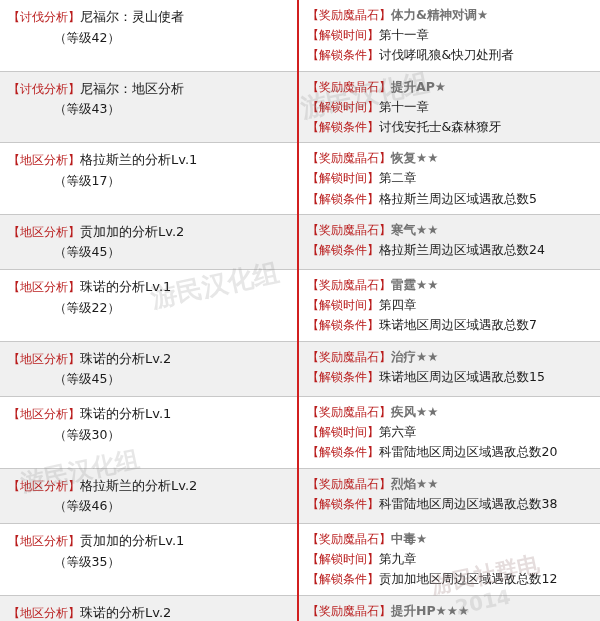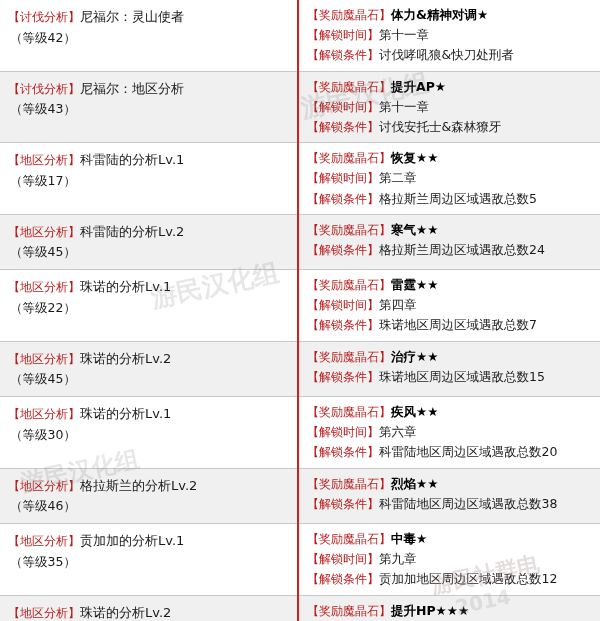--- a/index.html
+++ b/index.html
@@ -51,31 +51,32 @@
     font-size: 12px;
     color: #b91c1c;
   }
   .title {
     font-size: 13px;
   }
   .lvl {
     display: block;
     font-size: 12.5px;
     padding-left: 2px;
+    margin-left: 44px;
   }
   .rowline {
     display: block;
     white-space: nowrap;
     overflow: hidden;
   }
   .reward {
     font-weight: bold;
   }
   .red {
-    color: #000000;
+    color: #737373;
   }
   
   .wm {
     position: absolute;
     pointer-events: none;
     color: rgba(120,120,120,0.18);
     font-weight: bold;
     white-space: nowrap;
     user-select: none;
   }
@@ -107,32 +108,32 @@
           <span class="lvl">（等级43）</span>
         </td>
         <td class="right">
           <span class="rowline"><span class="tag">【奖励魔晶石】</span><span class="reward red">提升AP★</span></span>
           <span class="rowline"><span class="tag">【解锁时间】</span><span>第十一章</span></span>
           <span class="rowline"><span class="tag">【解锁条件】</span><span>讨伐安托士&amp;森林獠牙</span></span>
         </td>
       </tr>
       <tr class="plain">
         <td class="left">
-          <span class="rowline"><span class="tag">【地区分析】</span><span class="title">科雷陆的分析Lv.1</span></span>
+          <span class="rowline"><span class="tag">【地区分析】</span><span class="title">格拉斯兰的分析Lv.1</span></span>
           <span class="lvl">（等级17）</span>
         </td>
         <td class="right">
           <span class="rowline"><span class="tag">【奖励魔晶石】</span><span class="reward red">恢复★★</span></span>
           <span class="rowline"><span class="tag">【解锁时间】</span><span>第二章</span></span>
           <span class="rowline"><span class="tag">【解锁条件】</span><span>格拉斯兰周边区域遇敌总数5</span></span>
         </td>
       </tr>
       <tr class="alt">
         <td class="left">
-          <span class="rowline"><span class="tag">【地区分析】</span><span class="title">科雷陆的分析Lv.2</span></span>
+          <span class="rowline"><span class="tag">【地区分析】</span><span class="title">贡加加的分析Lv.2</span></span>
           <span class="lvl">（等级45）</span>
         </td>
         <td class="right">
           <span class="rowline"><span class="tag">【奖励魔晶石】</span><span class="reward red">寒气★★</span></span>
           <span class="rowline"><span class="tag">【解锁条件】</span><span>格拉斯兰周边区域遇敌总数24</span></span>
         </td>
       </tr>
       <tr class="plain">
         <td class="left">
           <span class="rowline"><span class="tag">【地区分析】</span><span class="title">珠诺的分析Lv.1</span></span>

